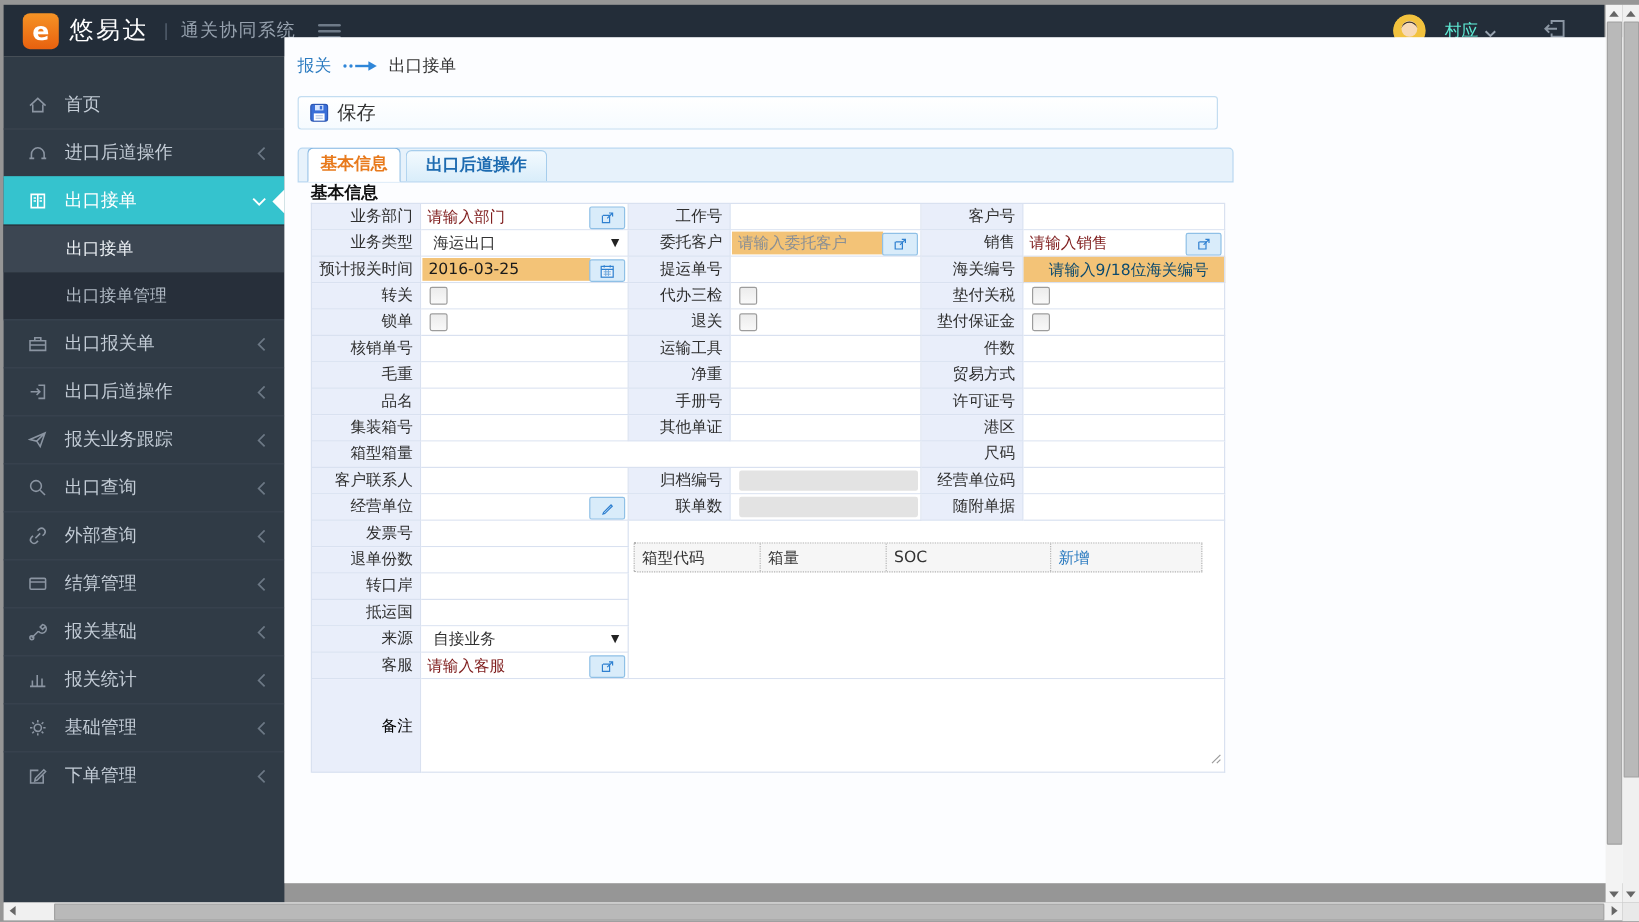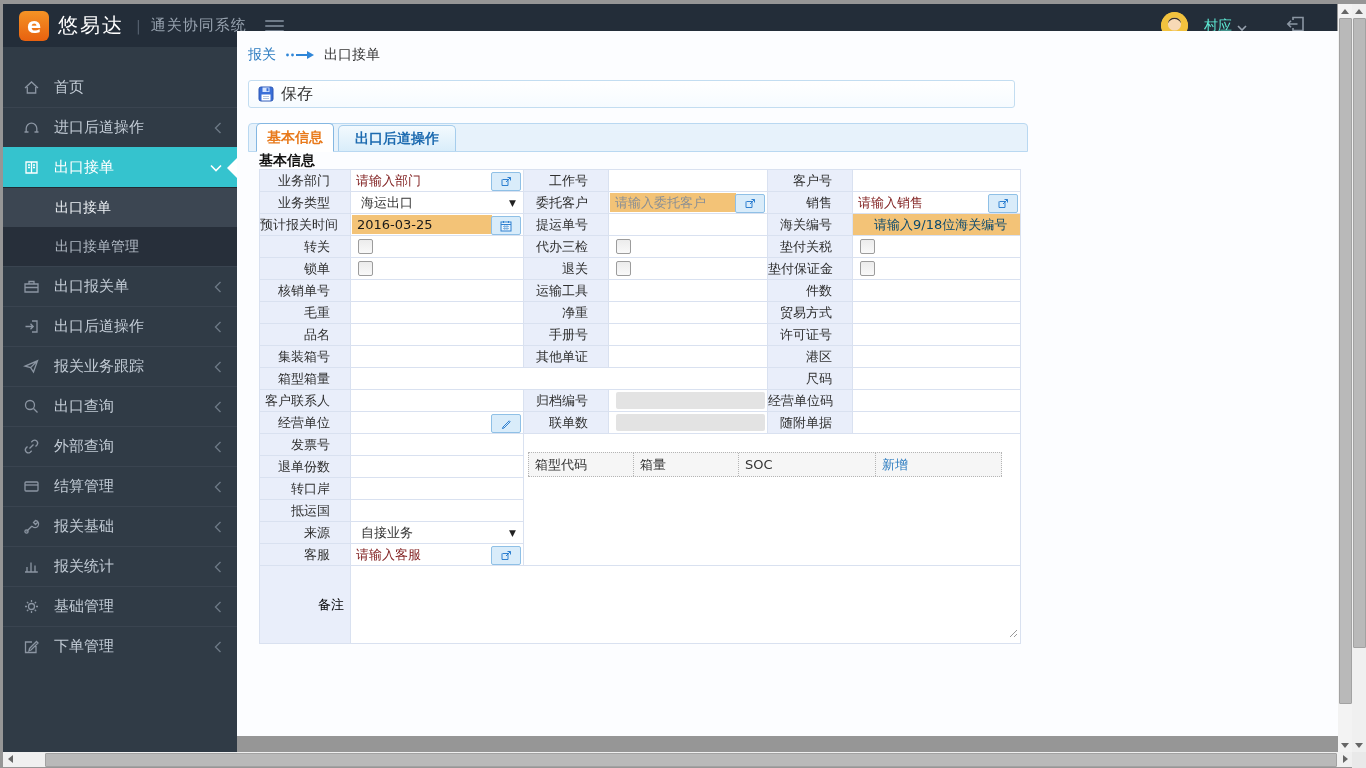--- a/index.html
+++ b/index.html
@@ -52,21 +52,21 @@
   .tab.inactive{left:89px;top:1px;height:26px;line-height:25px;padding:0 16px;background:linear-gradient(#f3fafe,#d9edfa);
     border:1px solid #a6cdec;border-bottom:none;border-radius:5px 5px 0 0;color:#1d6bb0;}
   .section-title{position:absolute;left:22px;top:121px;font-size:14px;font-weight:bold;color:#111;}
 
   
   .form-grid{position:absolute;left:22px;top:138px;display:grid;
     grid-template-columns:91px 173px 85px 159px 85px 168px;
     grid-template-rows:repeat(18,22px) 78px;
     border-top:1px solid #d9e1f0;border-left:1px solid #d9e1f0;font-size:13px;}
   .form-grid>div{border-right:1px solid #d9e1f0;border-bottom:1px solid #d9e1f0;box-sizing:border-box;}
-  .lbl{background:#e9eefa;color:#2f2f2f;text-align:right;padding-right:20px;line-height:21px;white-space:nowrap;}
+  .lbl{background:#e9eefa;color:#2f2f2f;text-align:right;padding-right:6px;line-height:21px;white-space:nowrap;}
   .fld{background:#fff;position:relative;display:flex;align-items:center;padding-left:5px;color:#333;overflow:visible;}
   .ph{color:#7f1d1d;}
   .fld.orange{background:#f3c377;}
   .ph-dark{color:#0c4a6e;margin-left:16px;}
   .ofill{position:absolute;left:1px;top:1px;bottom:1px;right:31px;background:#f3c377;display:flex;align-items:center;padding-left:5px;}
   .ofill .ph-mid{color:#8a8f94;}
   .val{color:#1a1a1a;}
   .mini-btn{position:absolute;right:2px;top:2px;width:28px;height:17px;background:#d9ecfa;border:1px solid #8fc0e6;border-radius:2px;
     display:flex;align-items:center;justify-content:center;cursor:pointer;}
   .cb{width:13px;height:13px;border:1px solid #9c9c9c;border-radius:2px;background:linear-gradient(#ececec,#f9f9f9);margin-left:2px;cursor:pointer;}

